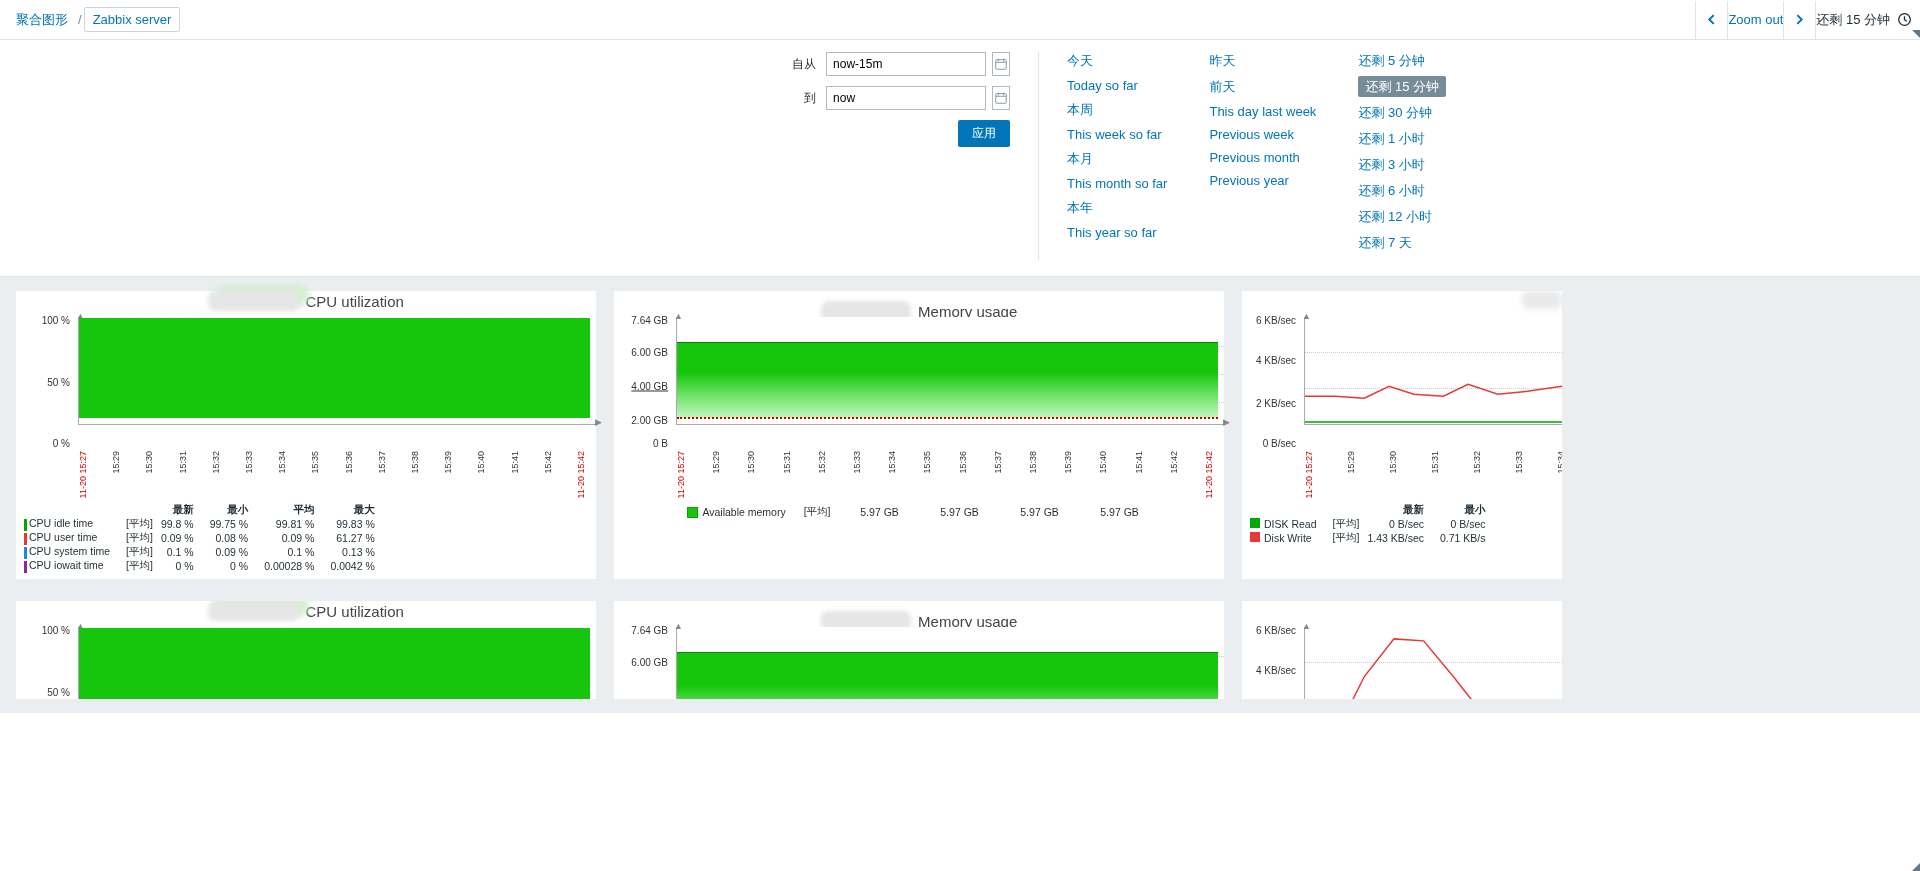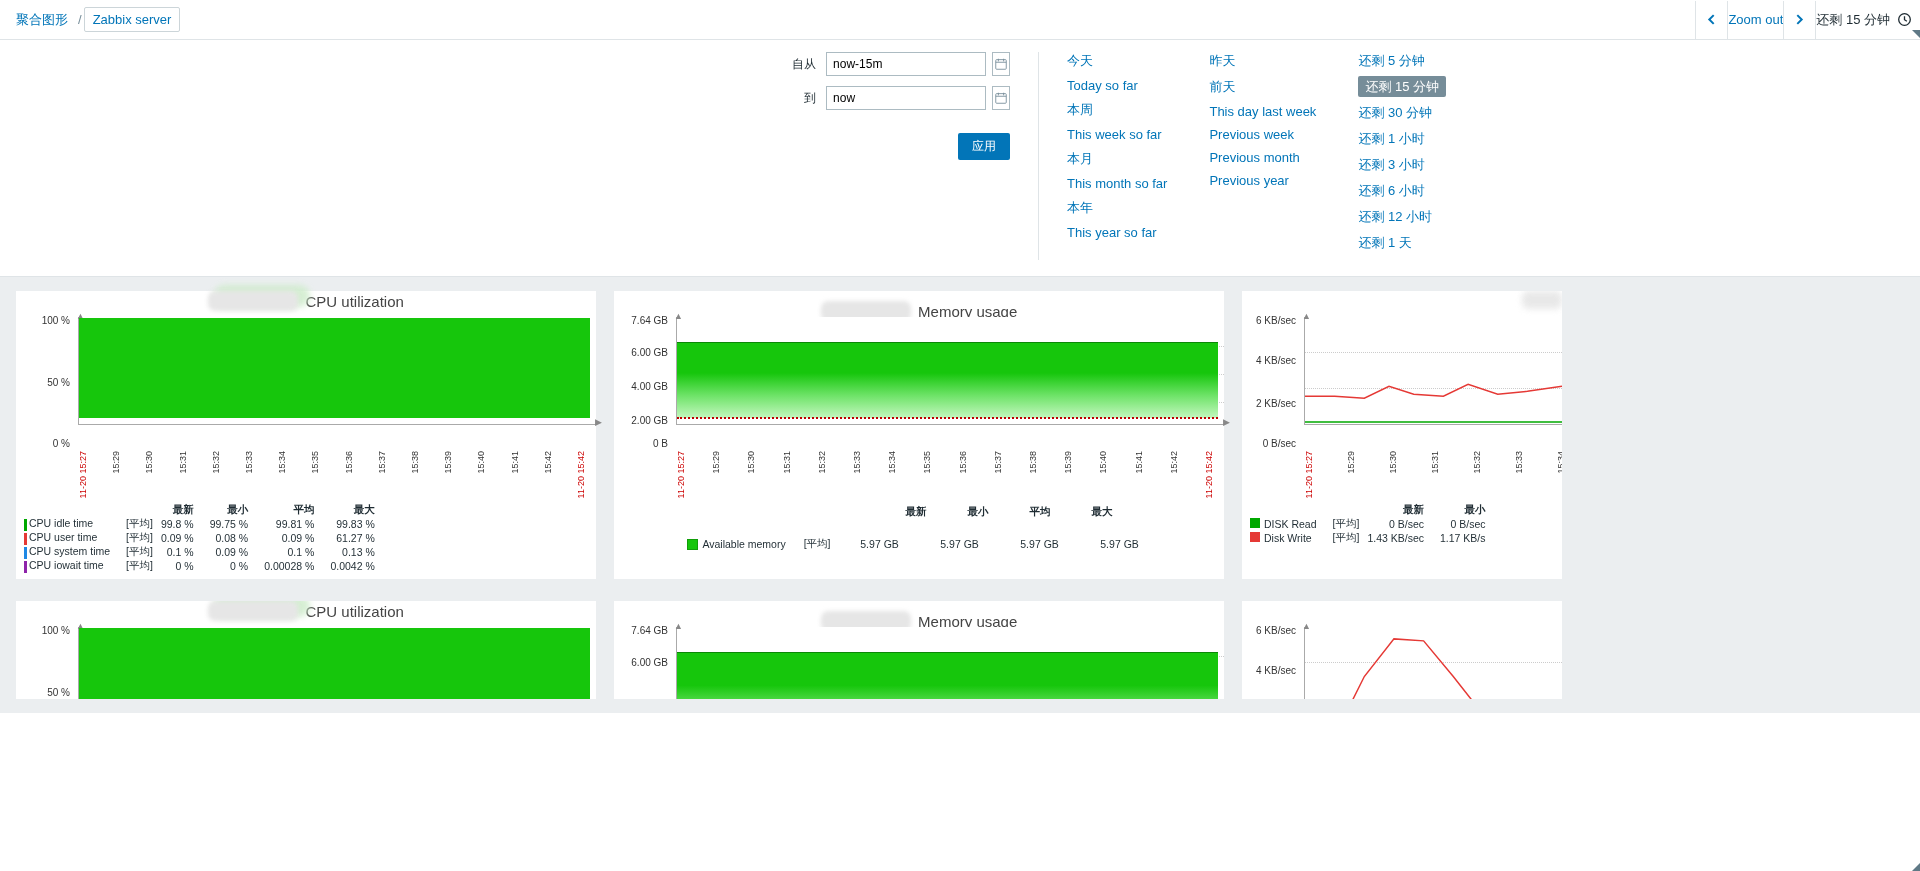--- a/index.html
+++ b/index.html
@@ -22,21 +22,21 @@
 
 .filter-panel { display:flex; padding:12px 4px 16px 0; border-bottom:1px solid #dfe4e7; background:#fff; }
 .filter-left { flex:0 0 780px; }
 .filter-center { width:230px; }
 .filter-center .row { display:flex; align-items:center; margin-bottom:10px; justify-content:flex-end; }
 .filter-center label { width:60px; text-align:right; padding-right:10px; color:#1f2c33; font-size:12px; }
 .filter-center input[type=text] { width:160px; height:24px; border:1px solid #acbbc2; padding:0 6px; font-size:12px; }
 .cal-btn { width:24px; height:24px; border:1px solid #acbbc2; margin-left:6px; display:flex; align-items:center; justify-content:center; cursor:pointer; background:#fff; }
 .cal-btn svg { width:14px; height:14px; stroke:#768d99; fill:none; }
 .apply-row { display:flex; justify-content:flex-end; padding-right:0px; }
-.btn-primary { background:#0275b8; color:#fff; border:none; padding:5px 14px; font-size:12px; cursor:pointer; border-radius:2px;margin-top:13px; }
+.btn-primary { background:#0275b8; color:#fff; border:none; padding:5px 14px; font-size:12px; cursor:pointer; border-radius:2px; }
 
 .filter-right-sep { border-left:1px solid #dfe4e7; margin:0 28px; }
 .preset-cols { display:flex; gap:42px; }
 .preset-col ul { list-style:none; }
 .preset-col li { margin-bottom:8px; }
 .preset-col a { color:#0275b8; text-decoration:none; font-size:13px; cursor:pointer; }
 .preset-col li.selected a { background:#768d99; color:#fff; padding:3px 7px; border-radius:2px; }
 
 
 .charts-area { background:#ebeef0; padding:14px 0; }
@@ -166,21 +166,21 @@
       </div>
     <div class="preset-col">
         <ul id="pcol4">
           <li><a>还剩 5 分钟</a></li>
           <li class="selected"><a>还剩 15 分钟</a></li>
           <li><a>还剩 30 分钟</a></li>
           <li><a>还剩 1 小时</a></li>
           <li><a>还剩 3 小时</a></li>
           <li><a>还剩 6 小时</a></li>
           <li><a>还剩 12 小时</a></li>
-          <li><a>还剩 1 天</a></li>
+          <li><a>还剩 7 天</a></li>
         </ul>
       </div>
   </div>
 </div>
 
 <div class="charts-area">
 
   <div class="chart-row">
 
     <div class="chart-card chart-wide">
@@ -271,21 +271,21 @@
 
     <div class="chart-card chart-wide2">
       <div class="chart-title-wrap" style="padding-top:10px;">
         <span class="blurred"></span>
         <span class="chart-title">Memory usage</span>
       </div>
       <div class="chart-body">
         <div class="y-axis" id="mem1y">
             <div class="tick" style="top: 2%;">7.64 GB</div>
             <div class="tick" style="top: 27%;">6.00 GB</div>
-            <div class="tick" style="top: 53%;">4.00 GB</div>
+            <div class="tick" style="top: 53%; text-decoration: underline;">4.00 GB</div>
             <div class="tick" style="top: 79%;">2.00 GB</div>
             <div class="tick" style="top: 97%;">0 B</div>
           </div>
         <div class="plot">
           <span class="arrow-top">▲</span>
             <span class="arrow-right">▶</span>
           <div class="grid-line" style="top:27%"></div>
           <div class="grid-line" style="top:53%"></div>
           <div class="grid-line" style="top:79%"></div>
           <div class="fill-green-grad" style="top:23%;bottom:6px;left:0;right:6px;"></div>
@@ -304,21 +304,20 @@
           <div class="tick" style="left: 343.6px; top: 4px;">15:36</div>
           <div class="tick" style="left: 378.8px; top: 4px;">15:37</div>
           <div class="tick" style="left: 414px; top: 4px;">15:38</div>
           <div class="tick" style="left: 449.2px; top: 4px;">15:39</div>
           <div class="tick" style="left: 484.4px; top: 4px;">15:40</div>
           <div class="tick" style="left: 519.6px; top: 4px;">15:41</div>
           <div class="tick" style="left: 554.8px; top: 4px;">15:42</div>
           <div class="tick red" style="left: 590px; top: 4px;">11-20 15:42</div>
         </div>
       <div class="legend-center" id="mem1legend">
-          <div style="width:100%;text-align:center;padding-left:180px"><span style="width:62px;display:inline-block;text-align:center"><b>最新</b></span><span style="width:62px;display:inline-block;text-align:center"><b>最小</b></span><span style="width:62px;display:inline-block;text-align:center"><b>平均</b></span><span style="width:62px;display:inline-block;text-align:center"><b>最大</b></span></div>
           <div style="display:flex;align-items:center;gap:18px;justify-content:center;width:100%">
             <span><span class="sq" style="background:#16c60c"></span>Available memory</span>
             <span>[平均]</span>
             <span style="width:62px;display:inline-block;text-align:center">5.97 GB</span>
             <span style="width:62px;display:inline-block;text-align:center">5.97 GB</span>
             <span style="width:62px;display:inline-block;text-align:center">5.97 GB</span>
             <span style="width:62px;display:inline-block;text-align:center">5.97 GB</span>
           </div>
         </div>
     </div>
@@ -364,21 +363,21 @@
               <tr>
                 <td><span class="sq" style="background:#00a800;display:inline-block;width:10px;height:10px;margin-right:4px"></span>DISK Read</td>
                 <td>[平均]</td>
                 <td class="num">0 B/sec</td>
                 <td class="num">0 B/sec</td>
               </tr>
               <tr>
                 <td><span class="sq" style="background:#e53935;display:inline-block;width:10px;height:10px;margin-right:4px"></span>Disk Write</td>
                 <td>[平均]</td>
                 <td class="num">1.43 KB/sec</td>
-                <td class="num">1.17 KB/s</td>
+                <td class="num">0.71 KB/s</td>
               </tr>
             </tbody>
           </table>
         </div>
     </div>
 
   </div>
 
   <div class="chart-row" style="padding-bottom:0;">
 

